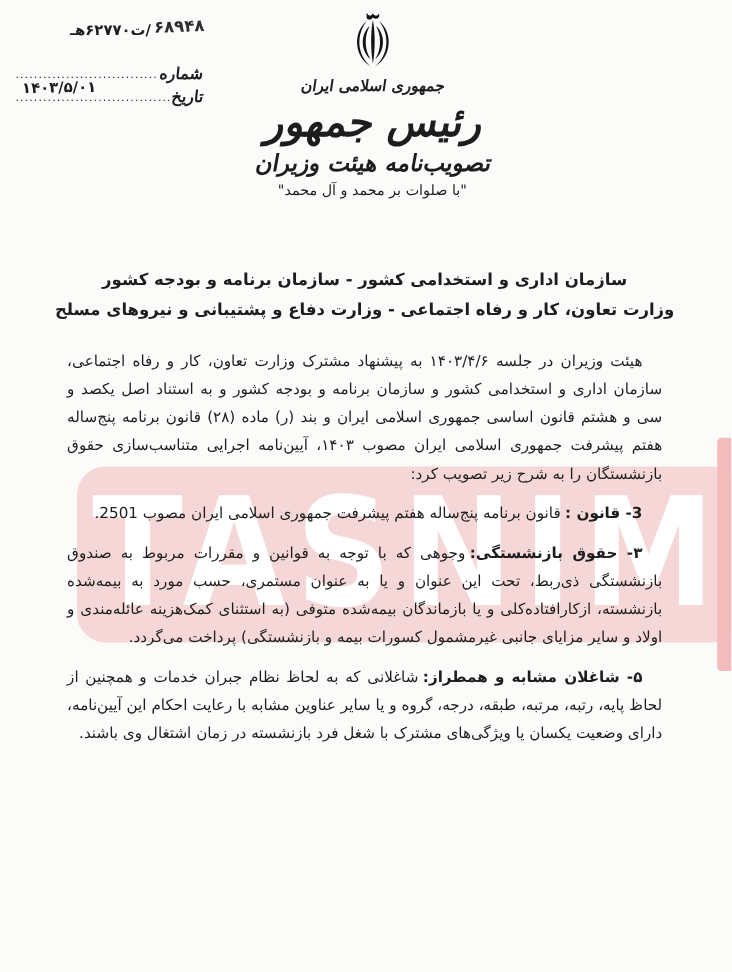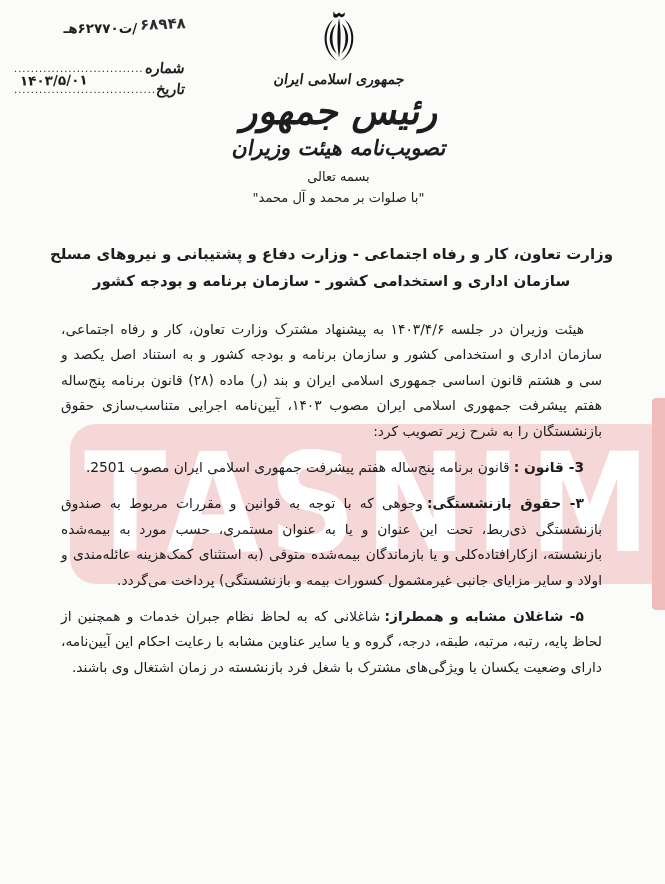--- a/index.html
+++ b/index.html
@@ -109,28 +109,27 @@
           <path d="M32 14 C29 30 29 52 32 70 C35 52 35 30 32 14 z"></path>
           <path d="M28 22 C16 32 16 54 29 64 C21 52 21 34 28 22 z"></path>
           <path d="M24 16 C6 30 8 62 30 74 C12 60 10 34 24 16 z"></path>
           <path d="M36 22 C48 32 48 54 35 64 C43 52 43 34 36 22 z"></path>
           <path d="M40 16 C58 30 56 62 34 74 C52 60 54 34 40 16 z"></path>
         </g>
       </svg>
       <div class="country">جمهوری اسلامی ایران</div>
       <div class="president">رئیس جمهور</div>
       <div class="cabinet">تصویب‌نامه هیئت وزیران</div>
-      <div class="besmeh">بسمه تعالی</div>
       <div class="salavat">"با صلوات بر محمد و آل محمد"</div>
     </div>
   </div>
 
   <div class="addressees">
+    <div>سازمان اداری و استخدامی کشور - سازمان برنامه و بودجه کشور</div>
     <div>وزارت تعاون، کار و رفاه اجتماعی - وزارت دفاع و پشتیبانی و نیروهای مسلح</div>
-    <div>سازمان اداری و استخدامی کشور - سازمان برنامه و بودجه کشور</div>
   </div>
 
   <div class="body">
     <p class="intro">هیئت وزیران در جلسه ۱۴۰۳/۴/۶ به پیشنهاد مشترک وزارت تعاون، کار و رفاه اجتماعی، سازمان اداری و استخدامی کشور و سازمان برنامه و بودجه کشور و به استناد اصل یکصد و سی و هشتم قانون اساسی جمهوری اسلامی ایران و بند (ر) ماده (۲۸) قانون برنامه پنج‌ساله هفتم پیشرفت جمهوری اسلامی ایران مصوب ۱۴۰۳، آیین‌نامه اجرایی متناسب‌سازی حقوق بازنشستگان را به شرح زیر تصویب کرد:</p>
 
 
 
     <p>
       <b class="term">3- قانون :</b><span>قانون برنامه پنج‌ساله هفتم پیشرفت جمهوری اسلامی ایران مصوب 2501.</span>
     </p>

